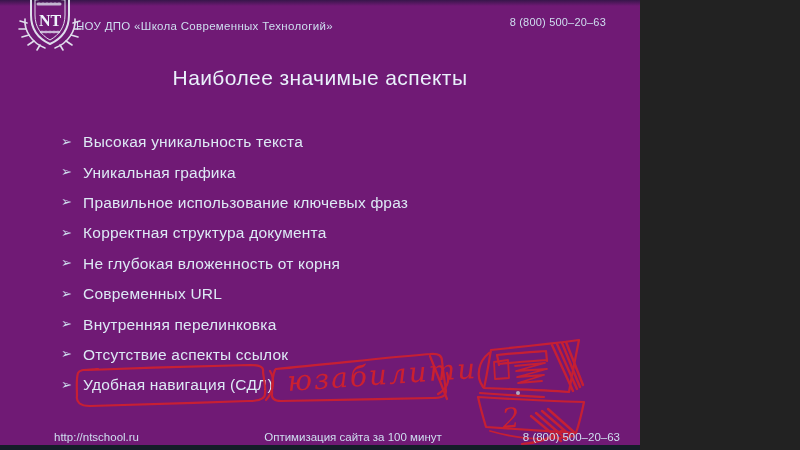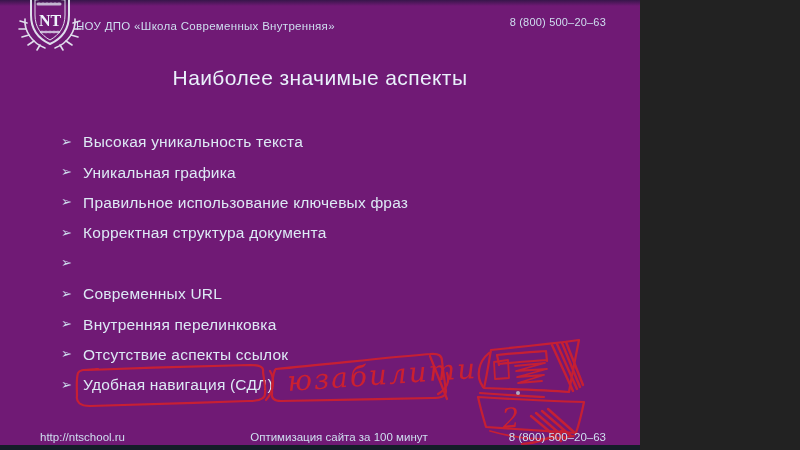--- a/index.html
+++ b/index.html
@@ -62,21 +62,21 @@
     font-family: "DejaVu Serif", serif;
     font-style: italic;
   }
   .cursor-dot {
     position: absolute; left: 516px; top: 391px;
     width: 4px; height: 4px; border-radius: 50%;
     background: #b9c3cf; opacity: .85;
   }
   
   .footer {
-    position: absolute; left: 0; top: 428px; width: 100%; height: 17px;
+    position: absolute; left: 14px; top: 428px; width: 100%; height: 17px;
     font-size: 11.5px; color: #cfdff0;
   }
   .footer-url { position: absolute; left: 40px; top: 3px; }
   .footer-center { position: absolute; left: 0; top: 3px; width: 100%; text-align: center; margin-left: 19px; }
   .footer-phone { position: absolute; right: 34px; top: 3px; }
 </style>
 </head>
 <body>
 
 <div class="stage">
@@ -95,21 +95,21 @@
         <path d="M38 2 C44 6 51 8 57 8 L57 26 C57 41 49 50 38 55 C27 50 19 41 19 26 L19 8 C25 8 32 6 38 2 Z" stroke-width="2"></path>
 
         <path d="M38 6 C43 9 48 11 53 11 L53 26 C53 38 47 46 38 51 C29 46 23 38 23 26 L23 11 C28 11 33 9 38 6 Z" stroke-width="1"></path>
 
         <path d="M26 15 L50 15" stroke-width="3" stroke-dasharray="2 2" opacity="0.8"></path>
 
         <path d="M29 43 L47 43" stroke-width="2.4" stroke-dasharray="2 2" opacity="0.8"></path>
       </g>
       <text x="38" y="37" text-anchor="middle" font-size="16" font-weight="bold" fill="#eef4fb" font-family="Liberation Serif, serif">NT</text>
     </svg>
-    <div class="org-name">НОУ ДПО «Школа Современных Внутренняя»</div>
+    <div class="org-name">НОУ ДПО «Школа Современных Технологий»</div>
     <div class="header-phone">8 (800) 500–20–63</div>
   </div>
 
   <div class="slide-title">Наиболее значимые аспекты</div>
 
   <ul class="bullet-list">
     <li>
         <span class="bullet-glyph">➢</span>
         <span>Высокая уникальность текста</span>
       </li>
@@ -120,20 +120,21 @@
     <li>
         <span class="bullet-glyph">➢</span>
         <span>Правильное использование ключевых фраз</span>
       </li>
     <li>
         <span class="bullet-glyph">➢</span>
         <span>Корректная структура документа</span>
       </li>
     <li>
         <span class="bullet-glyph">➢</span>
+        <span>Не глубокая вложенность от корня</span>
       </li>
     <li>
         <span class="bullet-glyph">➢</span>
         <span>Современных URL</span>
       </li>
     <li>
         <span class="bullet-glyph">➢</span>
         <span>Внутренняя перелинковка</span>
       </li>
     <li>

